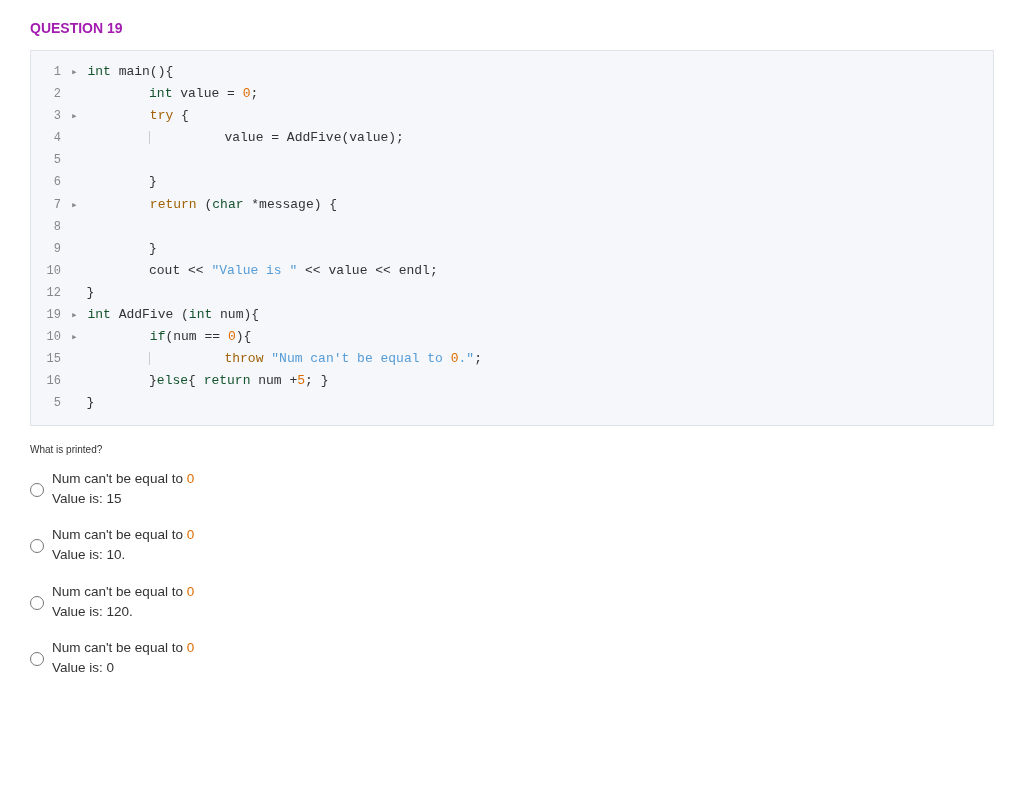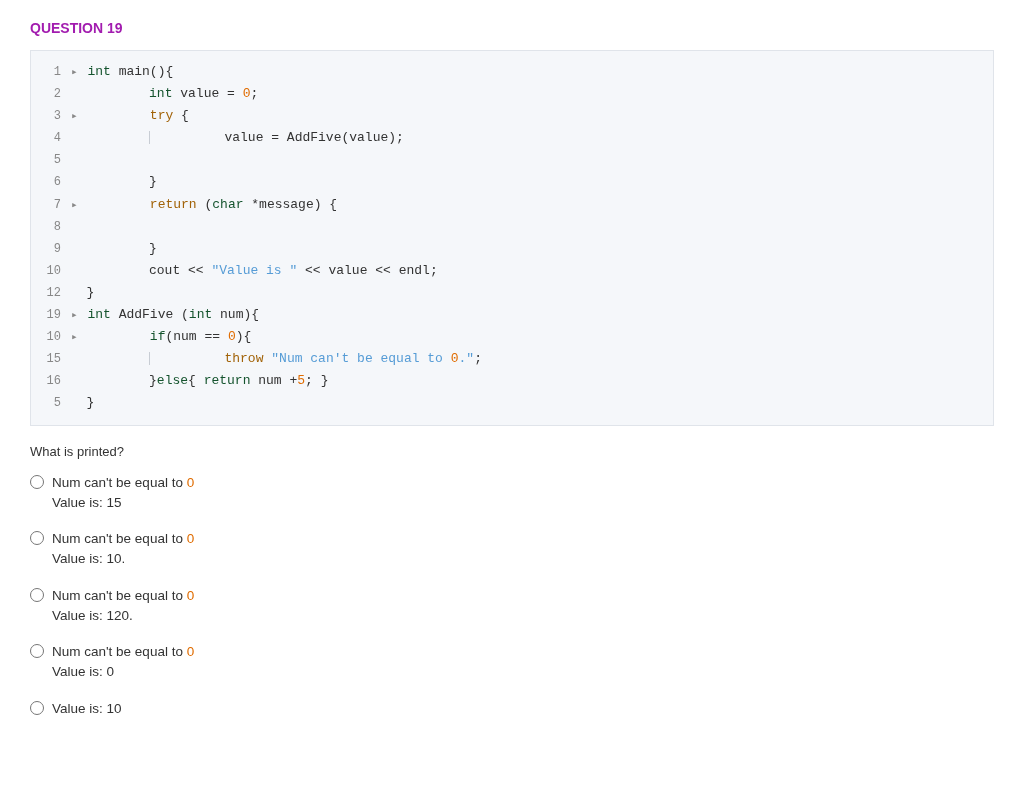--- a/index.html
+++ b/index.html
@@ -46,31 +46,31 @@
     .code-content {
       white-space: pre;
       color: #333;
     }
     
     .kw { color: #14532d; margin-top: 20px; } 
     .kw-try { color: #a16207; } 
     .num { color: #e06c00; } 
     .str { color: #569cd6; }
     .question-text {
-      font-size: 13px;
+      font-size: 10px;
       margin-bottom: 14px;
       color: #333;
     }
     .options-list {
       list-style: none;
       padding: 0;
     }
     .option-item {
       display: flex;
-      align-items: flex-start;
+      align-items: center;
       margin-bottom: 16px;
     }
     .option-radio {
       margin-top: 2px;
       margin-right: 8px;
       width: 14px;
       height: 14px;
       flex-shrink: 0;
       accent-color: #555;
     }
@@ -198,20 +198,14 @@
     </li>
 
     <li class="option-item">
       <input type="radio" name="q19" class="option-radio" style="">
       <div class="option-text">
         Num can't be equal to <span class="highlight-num">0</span><br>
         Value is: 0
       </div>
     </li>
 
-    <li class="option-item">
-      <input type="radio" name="q19" class="option-radio" style="">
-      <div class="option-text">
-        Value is: 10
-      </div>
-    </li>
   </ul>
 </div>
 
 </body></html>

